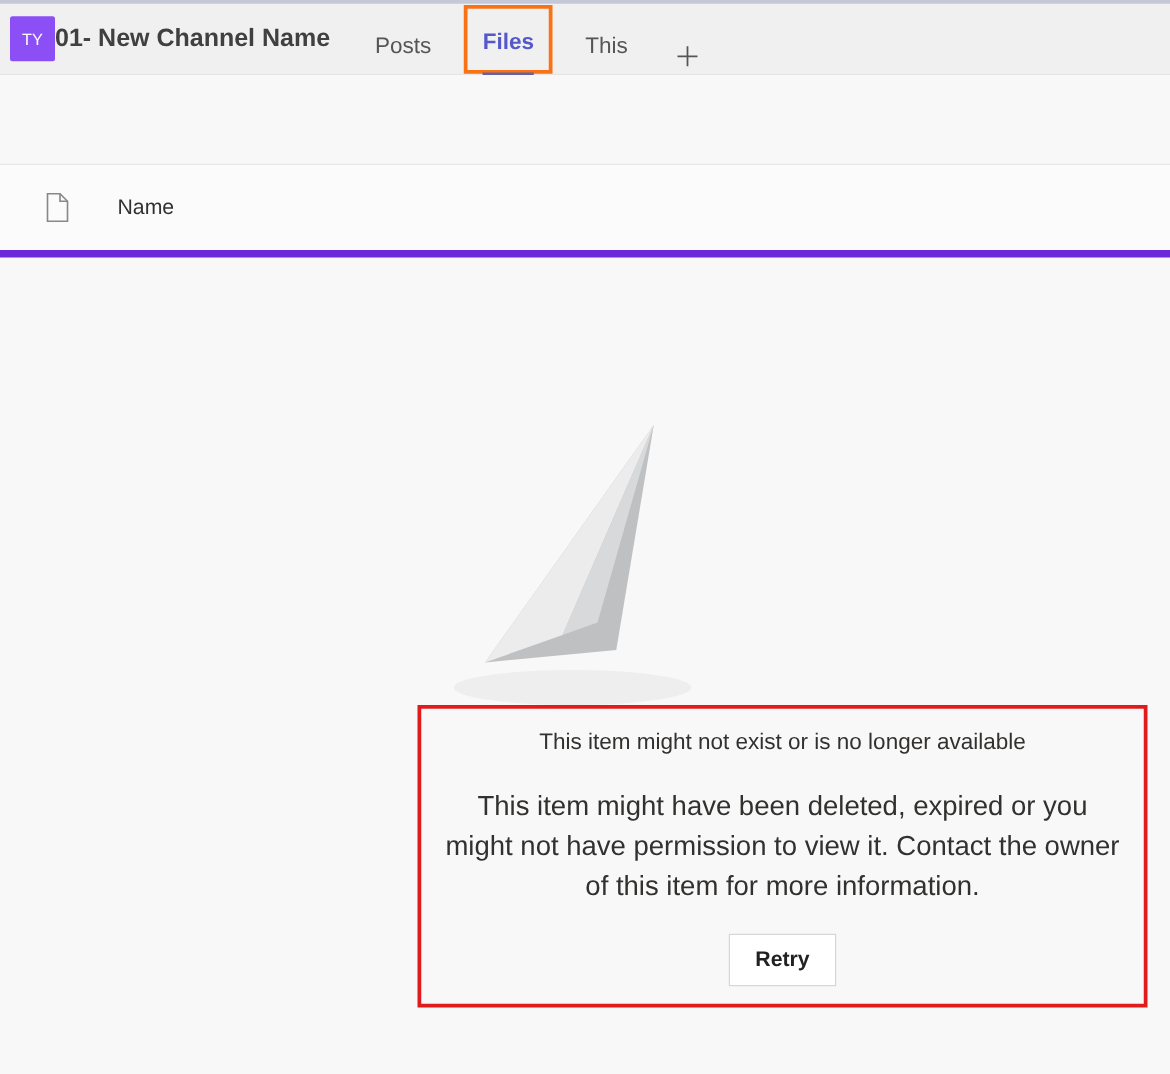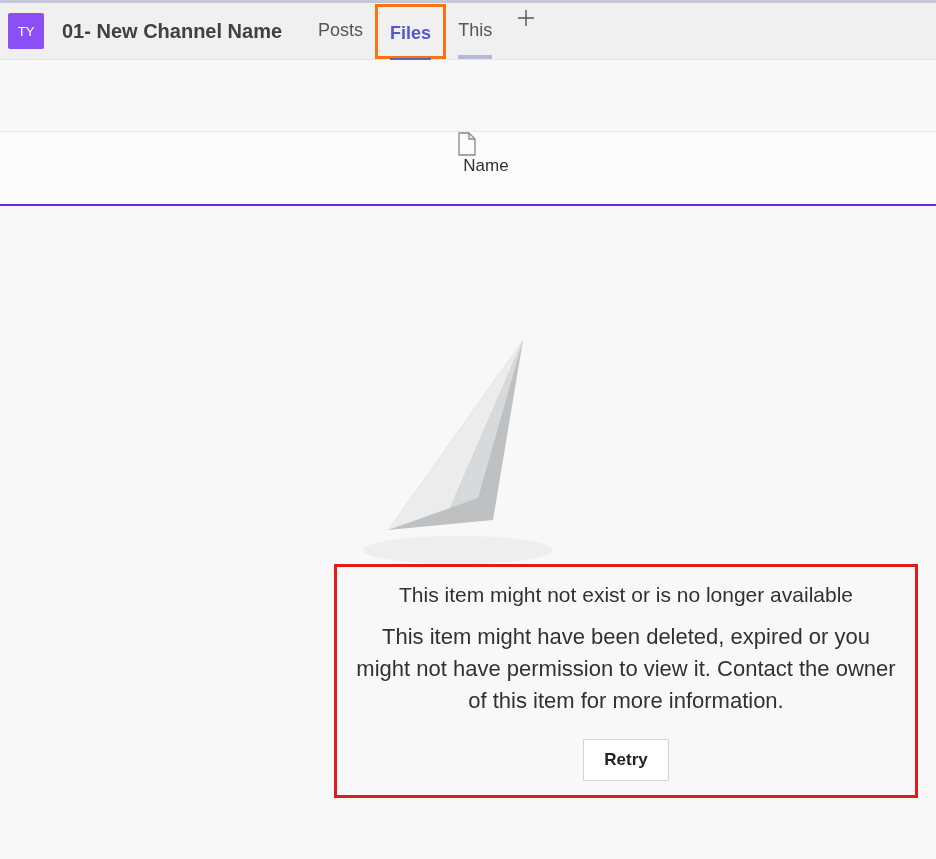--- a/index.html
+++ b/index.html
@@ -24,29 +24,29 @@
       width: 36px;
       height: 36px;
       background: #8c4ff5;
       color: #fff;
       font-size: 13px;
       font-weight: 400;
       display: flex;
       align-items: center;
       justify-content: center;
       border-radius: 2px;
-      margin-right: 18px;
+      margin-right: 0;
     }
     .channel-name {
       font-size: 20px;
       font-weight: 700;
       color: #404040;
       margin-right: 24px;
     }
-    .tabs { display: flex; align-items: flex-start; gap: 0; }
+    .tabs { display: flex; align-items: flex-end; gap: 14px; }
     .tab {
       font-size: 18px;
       color: #555;
       padding: 16px 12px 12px 12px;
       cursor: pointer;
       position: relative;
     }
     .tab.active {
       color: #5558c9;
       font-weight: 600;
@@ -82,23 +82,22 @@
     .spacer-bar {
       height: 72px;
       border-bottom: 1px solid #e8e8e8;
       background: #f8f8f8;
     }
     .column-header {
       display: flex;
       align-items: center;
       height: 74px;
       padding-left: 36px;
-      border-bottom: 2px solid #6d28d9;
+      border-bottom: 6px solid #6d28d9;
       background: #fbfbfb;
-      flex-direction: column;
     }
     .file-icon {
       width: 20px;
       height: 24px;
       margin-right: 38px;
       color: #8a8886;
     }
     .col-name {
       font-size: 17px;
       color: #323130;
@@ -121,25 +120,25 @@
     .error-box {
       position: absolute;
       left: 334px;
       top: 504px;
       width: 584px;
       border: 3px solid #e11b1b;
       padding: 14px 18px 14px 18px;
       text-align: center;
     }
     .error-title {
-      font-size: 21px;
+      font-size: 18px;
       font-weight: 300;
       color: #323130;
       line-height: 1.35;
-      margin-bottom: 12px;
+      margin-bottom: 24px;
     }
     .error-desc {
       font-size: 22px;
       color: #323130;
       font-weight: 300;
       line-height: 1.45;
       margin-bottom: 22px;
     }
     .retry-btn {
       display: inline-block;

